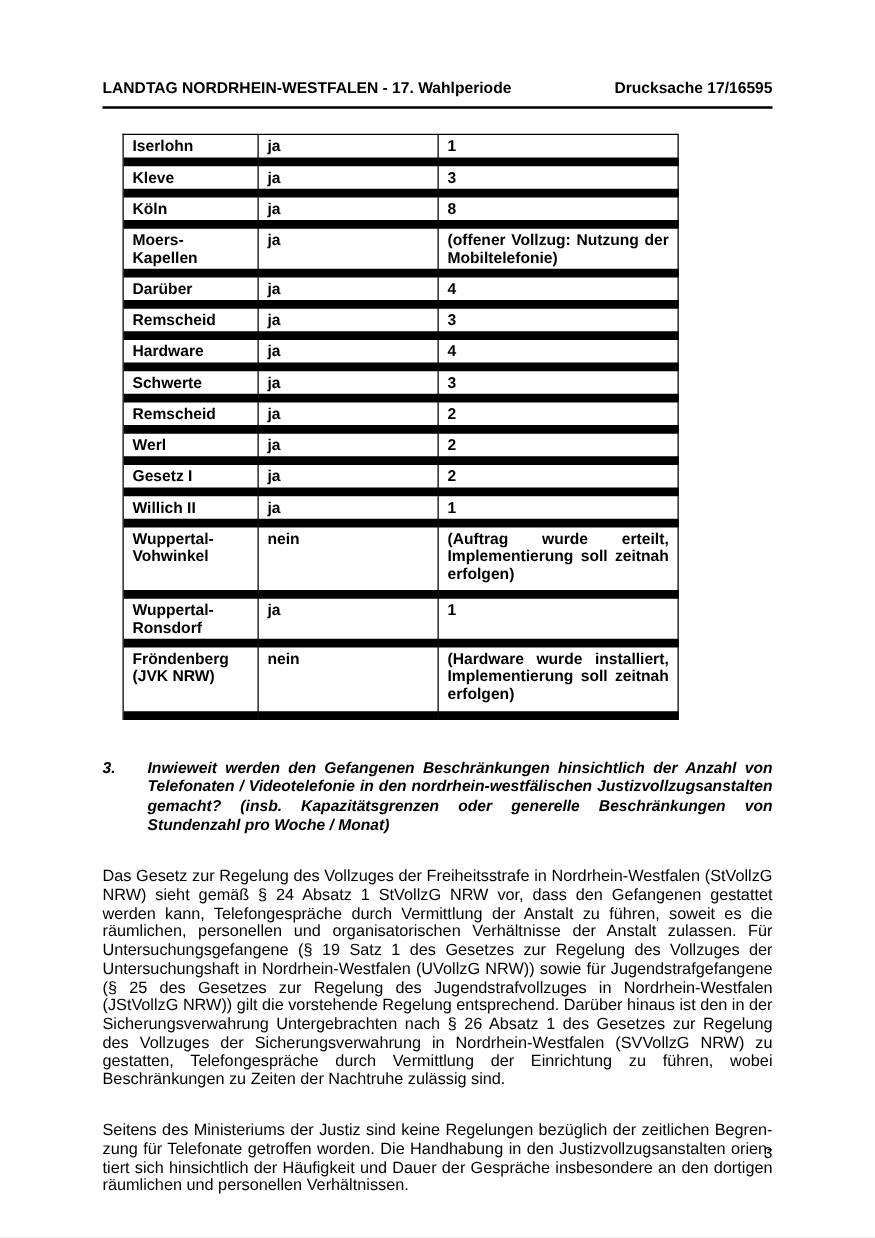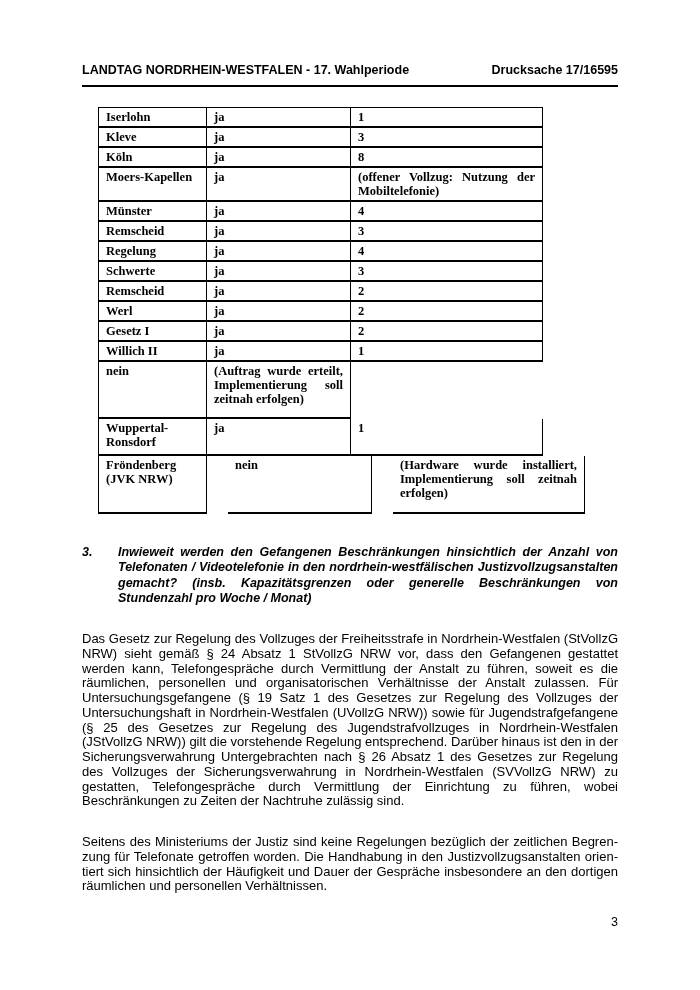--- a/index.html
+++ b/index.html
@@ -40,29 +40,28 @@
     line-height: 14px;
     font-weight: bold;
   }
   .trow {
     display: grid;
     grid-template-columns: 108px 144px 192px;
   }
   .tcell {
     box-sizing: border-box;
     border-right: 1px solid #000;
-    border-bottom: 2px solid #000000;
+    border-bottom: 7px solid #000000;
     padding: 2px 7px 2px 7px;
     overflow-wrap: break-word;
-    font-family: Liberation Serif, serif;
   }
   .tcell.detail { text-align: justify; }
   .trow:nth-child(13) { min-height: 57px; }
   .trow:nth-child(14) { min-height: 37px; }
-  .trow:nth-child(15) { min-height: 58px; gap: 21px; }
+  .trow:nth-child(15) { min-height: 58px; }
   .question {
     display: flex;
     margin-top: 31px;
     font-size: 12.5px;
     line-height: 15.3px;
     font-weight: bold;
     font-style: italic;
   }
   .qnum { flex: none; width: 36px; }
   .qtext { flex: 1; text-align: justify; hyphens: manual; }
@@ -107,31 +106,31 @@
           <div class="tcell facility">Köln</div>
           <div class="tcell answer">ja</div>
           <div class="tcell detail">8</div>
         </div>
         <div class="trow">
           <div class="tcell facility">Moers-Kapellen</div>
           <div class="tcell answer">ja</div>
           <div class="tcell detail">(offener Vollzug: Nutzung der Mobiltelefonie)</div>
         </div>
         <div class="trow">
-          <div class="tcell facility">Münster</div>
+          <div class="tcell facility">Darüber</div>
           <div class="tcell answer">ja</div>
           <div class="tcell detail">4</div>
         </div>
         <div class="trow">
           <div class="tcell facility">Remscheid</div>
           <div class="tcell answer">ja</div>
           <div class="tcell detail">3</div>
         </div>
         <div class="trow">
-          <div class="tcell facility">Regelung</div>
+          <div class="tcell facility">Hardware</div>
           <div class="tcell answer">ja</div>
           <div class="tcell detail">4</div>
         </div>
         <div class="trow">
           <div class="tcell facility">Schwerte</div>
           <div class="tcell answer">ja</div>
           <div class="tcell detail">3</div>
         </div>
         <div class="trow">
           <div class="tcell facility">Remscheid</div>
@@ -147,20 +146,21 @@
           <div class="tcell facility">Gesetz I</div>
           <div class="tcell answer">ja</div>
           <div class="tcell detail">2</div>
         </div>
         <div class="trow">
           <div class="tcell facility">Willich II</div>
           <div class="tcell answer">ja</div>
           <div class="tcell detail">1</div>
         </div>
         <div class="trow">
+          <div class="tcell facility">Wuppertal-Vohwinkel</div>
           <div class="tcell answer">nein</div>
           <div class="tcell detail">(Auftrag wurde erteilt, Implementierung soll zeitnah erfolgen)</div>
         </div>
         <div class="trow">
           <div class="tcell facility">Wuppertal-Ronsdorf</div>
           <div class="tcell answer">ja</div>
           <div class="tcell detail">1</div>
         </div>
         <div class="trow">
           <div class="tcell facility">Fröndenberg (JVK NRW)</div>

